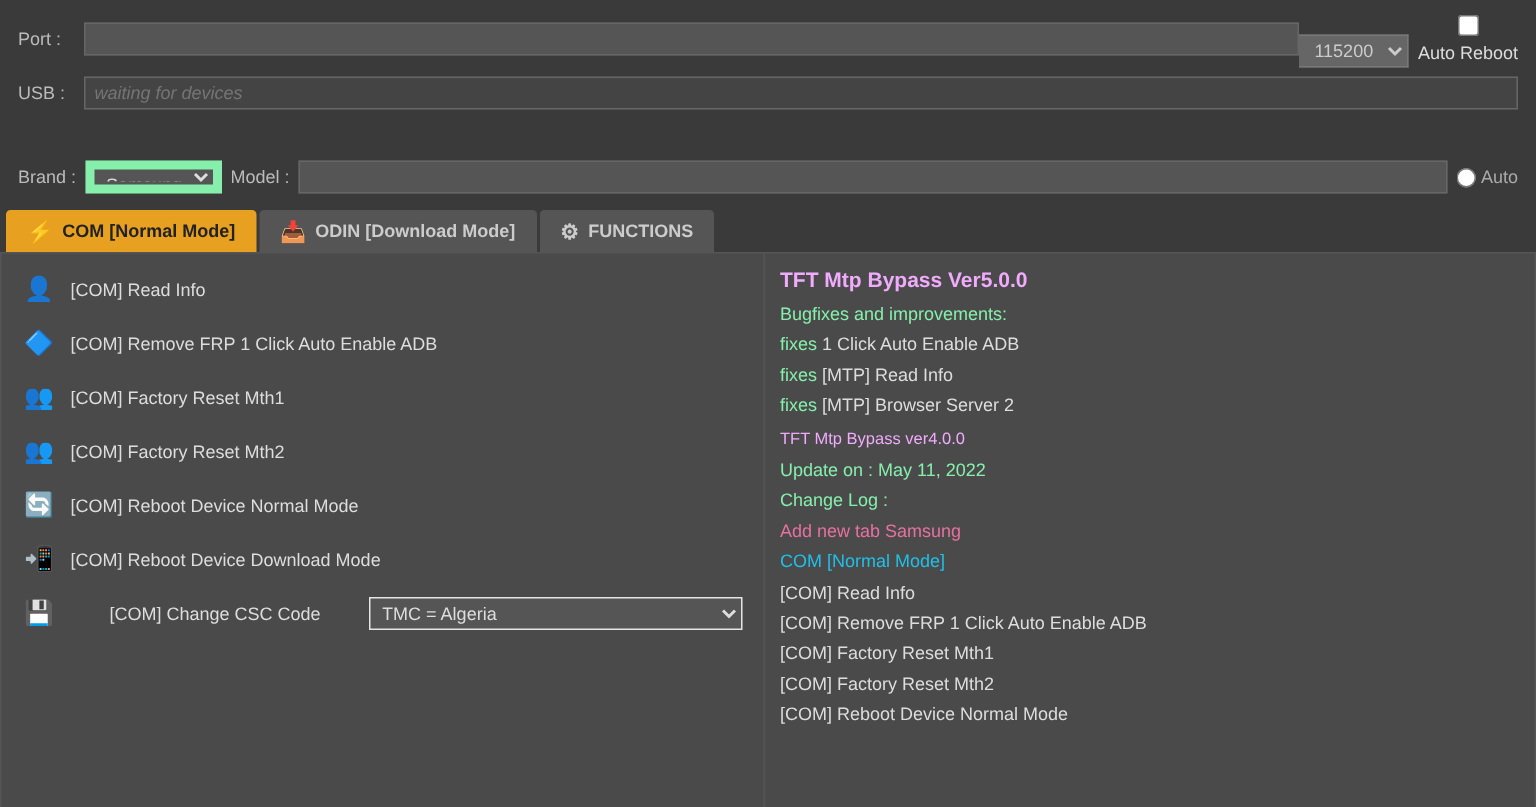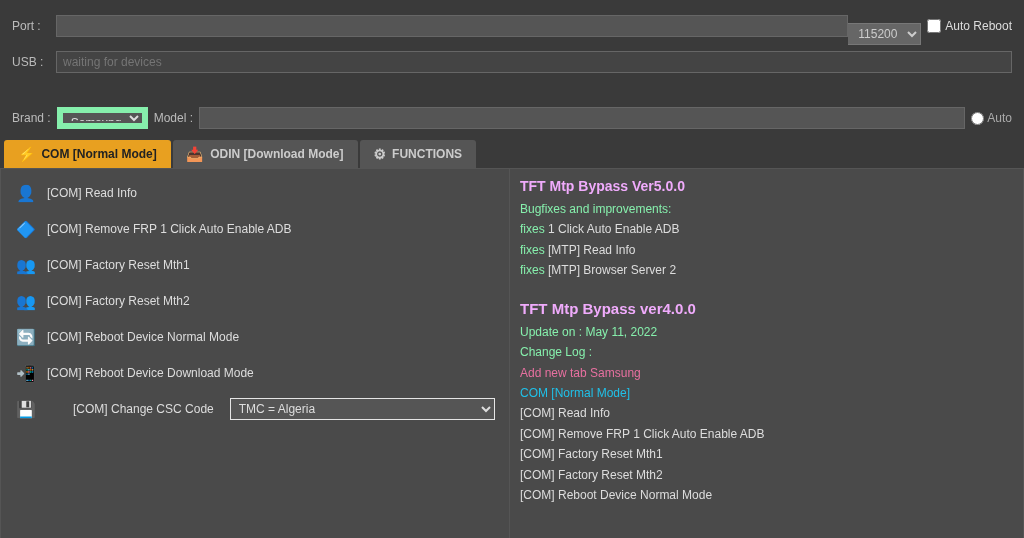--- a/index.html
+++ b/index.html
@@ -28,26 +28,28 @@
       font-size: 12px;
     }
     .usb-input {
       flex: 1;
       background: #444;
       border: 1px solid #666;
       color: #999;
       padding: 2px 6px;
       font-size: 12px;
       height: 22px;
+      font-style: italic;
     }
     .checkbox-container {
       display: flex;
       align-items: center;
       gap: 4px;
       margin-left: auto;
+      flex-direction: column;
     }
     .checkbox-container input[type="checkbox"] {
       width: 14px;
       height: 14px;
       cursor: pointer;
     }
     .checkbox-label {
       color: #ddd;
       font-size: 12px;
       cursor: pointer;
@@ -291,35 +293,35 @@
       <span>[COM] Reboot Device Normal Mode</span>
     </div>
 
     <div class="menu-item">
       <span class="menu-icon">📲</span>
       <span>[COM] Reboot Device Download Mode</span>
     </div>
 
     <div class="csc-row">
       <span class="menu-icon">💾</span>
-      <span style="color:#ddd; font-size:12px; margin-right:8px;padding-left:28px;">[COM] Change CSC Code</span>
+      <span style="color:#ddd; font-size:12px; margin-right:24px;padding-left:28px;">[COM] Change CSC Code</span>
       <select class="csc-select">
         <option>TMC = Algeria</option>
       </select>
     </div>
 
   </div>
 
   <div class="right-panel">
     <div style="font-size:14px; font-weight:bold;" class="txt-yellow">TFT Mtp Bypass Ver5.0.0</div>
     <div class="txt-gold">Bugfixes and improvements:</div>
     <div class="txt-white"><span class="txt-gold">fixes</span> 1 Click Auto Enable ADB</div>
     <div class="txt-white"><span class="txt-gold">fixes</span> [MTP] Read Info</div>
     <div class="txt-white"><span class="txt-gold">fixes</span> [MTP] Browser Server 2</div>
-    <div style="font-size:15px; font-weight:bold; margin-top:16px;" class="txt-yellow">TFT Mtp Bypass ver4.0.0</div>
+    <div style="font-size:11px; font-weight:normal; margin-top:4px;" class="txt-yellow">TFT Mtp Bypass ver4.0.0</div>
     <div class="txt-gold">Update on : May 11, 2022</div>
     <div class="txt-gold">Change Log :</div>
     <div class="txt-pink">Add new tab Samsung</div>
     <div class="txt-cyan">COM [Normal Mode]</div>
     <div class="txt-white">[COM] Read Info</div>
     <div class="txt-white">[COM] Remove FRP 1 Click Auto Enable ADB</div>
     <div class="txt-white">[COM] Factory Reset Mth1</div>
     <div class="txt-white">[COM] Factory Reset Mth2</div>
     <div class="txt-white">[COM] Reboot Device Normal Mode</div>
   </div>

